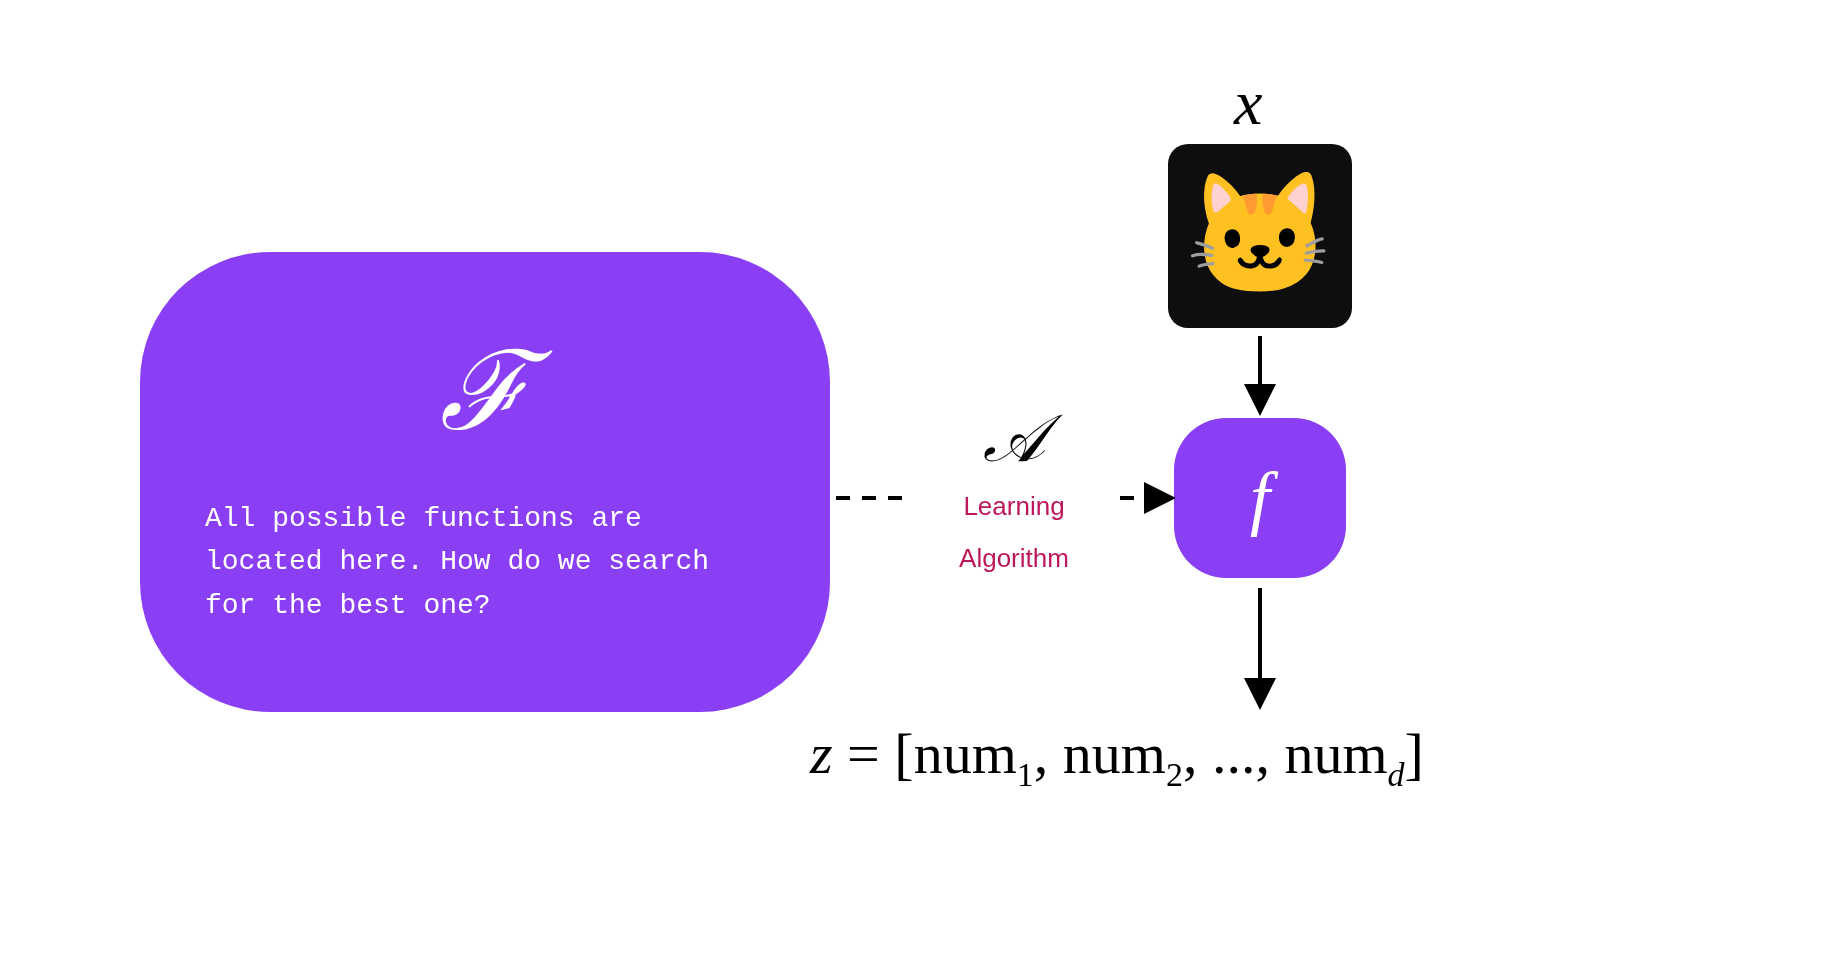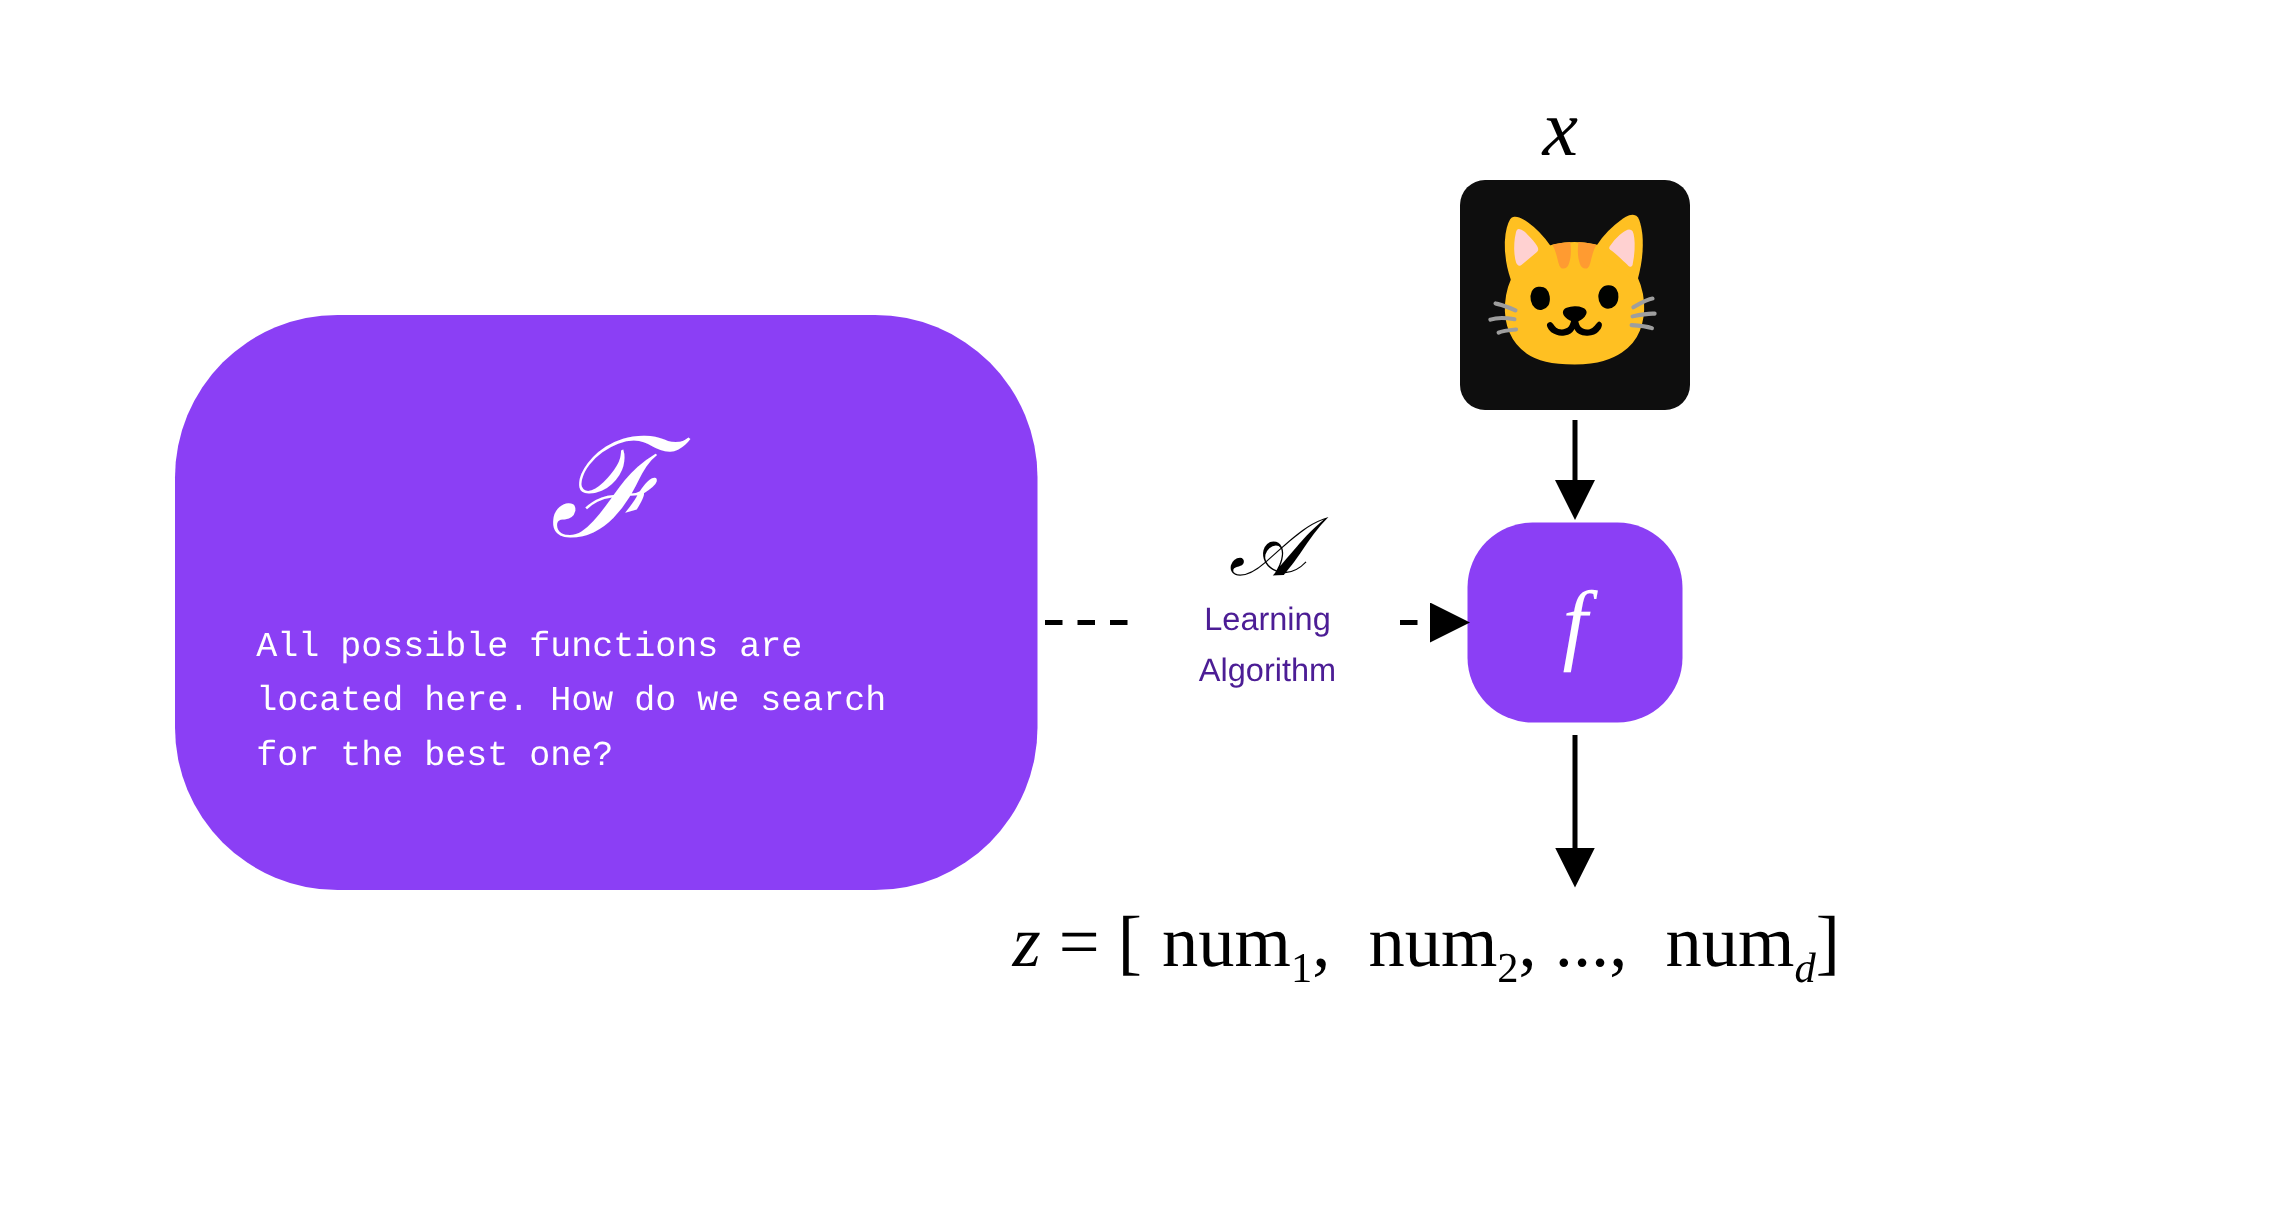--- a/index.html
+++ b/index.html
@@ -57,23 +57,23 @@
   .learn-alg .script-A {
     font-family: 'Brush Script MT', 'Comic Sans MS', cursive;
     font-size: 66px;
     font-style: italic;
     color: #000;
     line-height: 1;
   }
   .learn-alg .sub {
     font-family: -apple-system, Helvetica, Arial, sans-serif;
     font-size: 26px;
-    color: #4c1d95;
+    color: #be185d;
     line-height: 1.3;
-    margin-top: 7px;
+    margin-top: 18px;
   }
 
   
   .small-blob {
     position: absolute;
     left: 1174px;
     top: 418px;
     width: 172px;
     height: 160px;
     background: #8b3ff5;
@@ -122,21 +122,21 @@
   .z-eq {
     position: absolute;
     left: 810px;
     top: 720px;
     font-family: Georgia, 'Times New Roman', serif;
     font-size: 58px;
     color: #000;
     white-space: nowrap;
   }
   .z-eq .ital { font-style: italic; }
-  .z-eq .rm { font-style: normal; font-family: 'Times New Roman', serif; margin-left: 16px; }
+  .z-eq .rm { font-style: normal; font-family: 'Times New Roman', serif; }
   .z-eq sub { font-size: 34px; vertical-align: sub; }
 
   
   svg.overlay {
     position: absolute;
     inset: 0;
     width: 1830px;
     height: 964px;
     pointer-events: none;
   }

